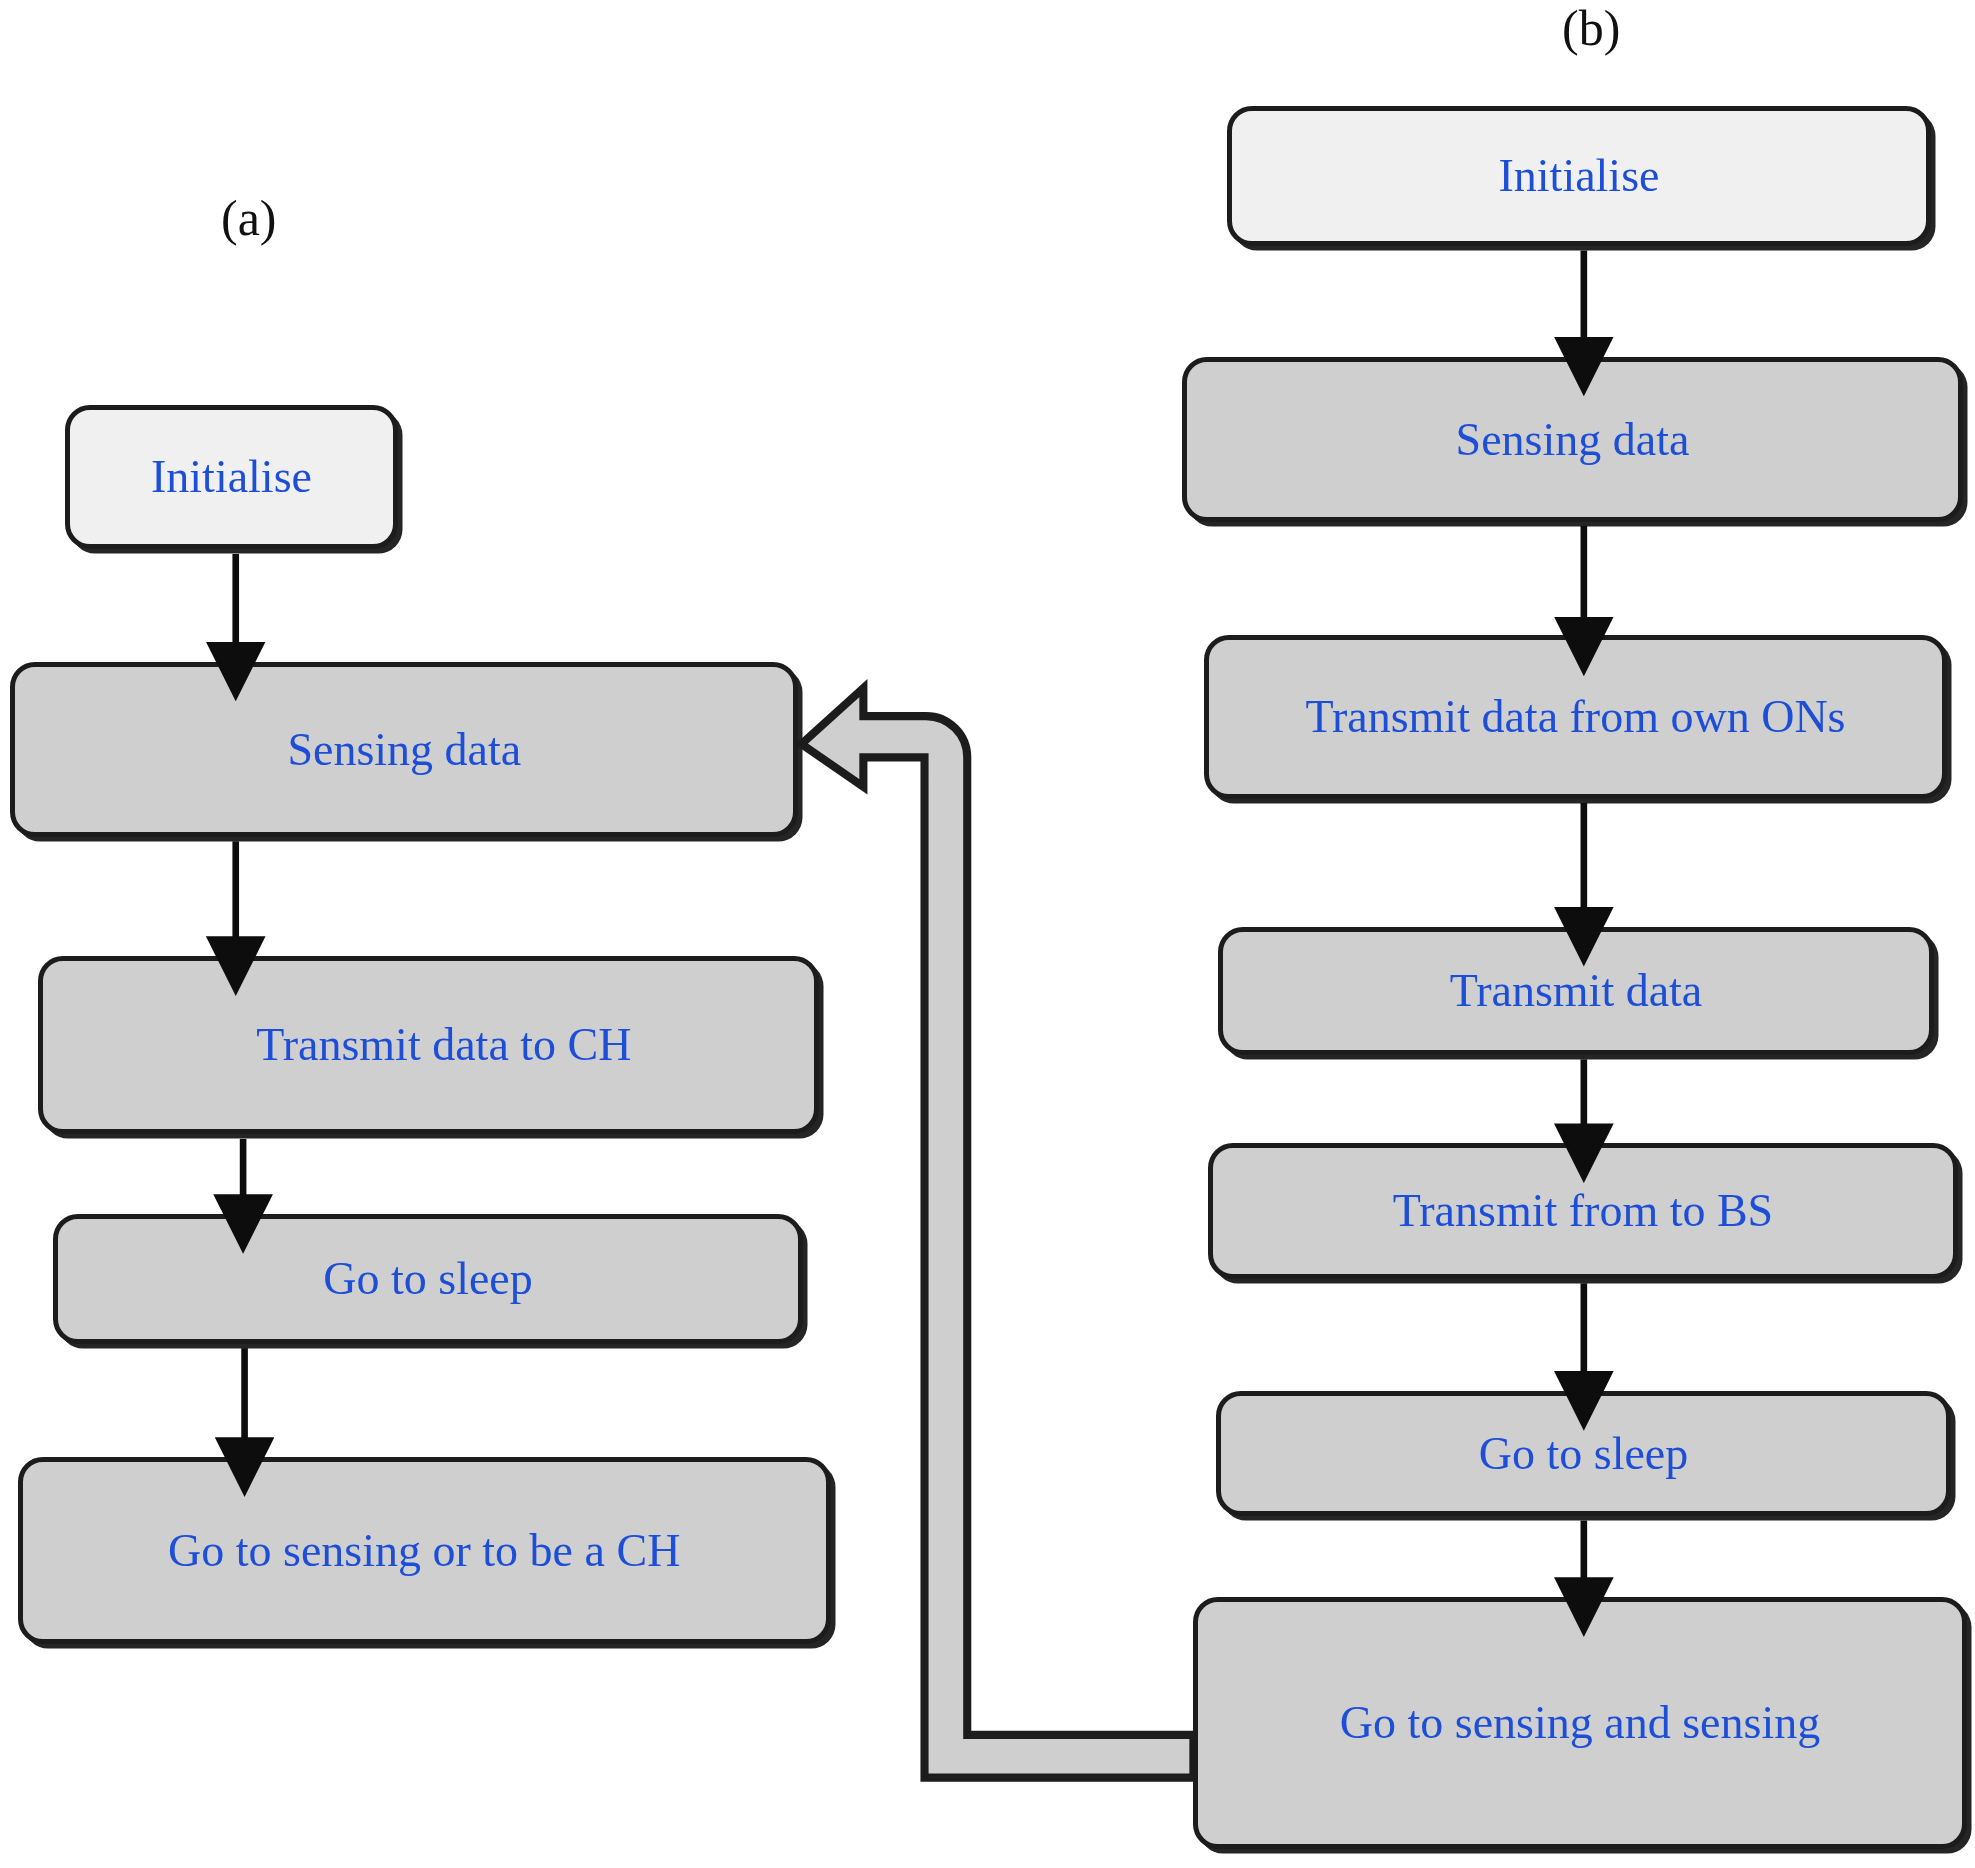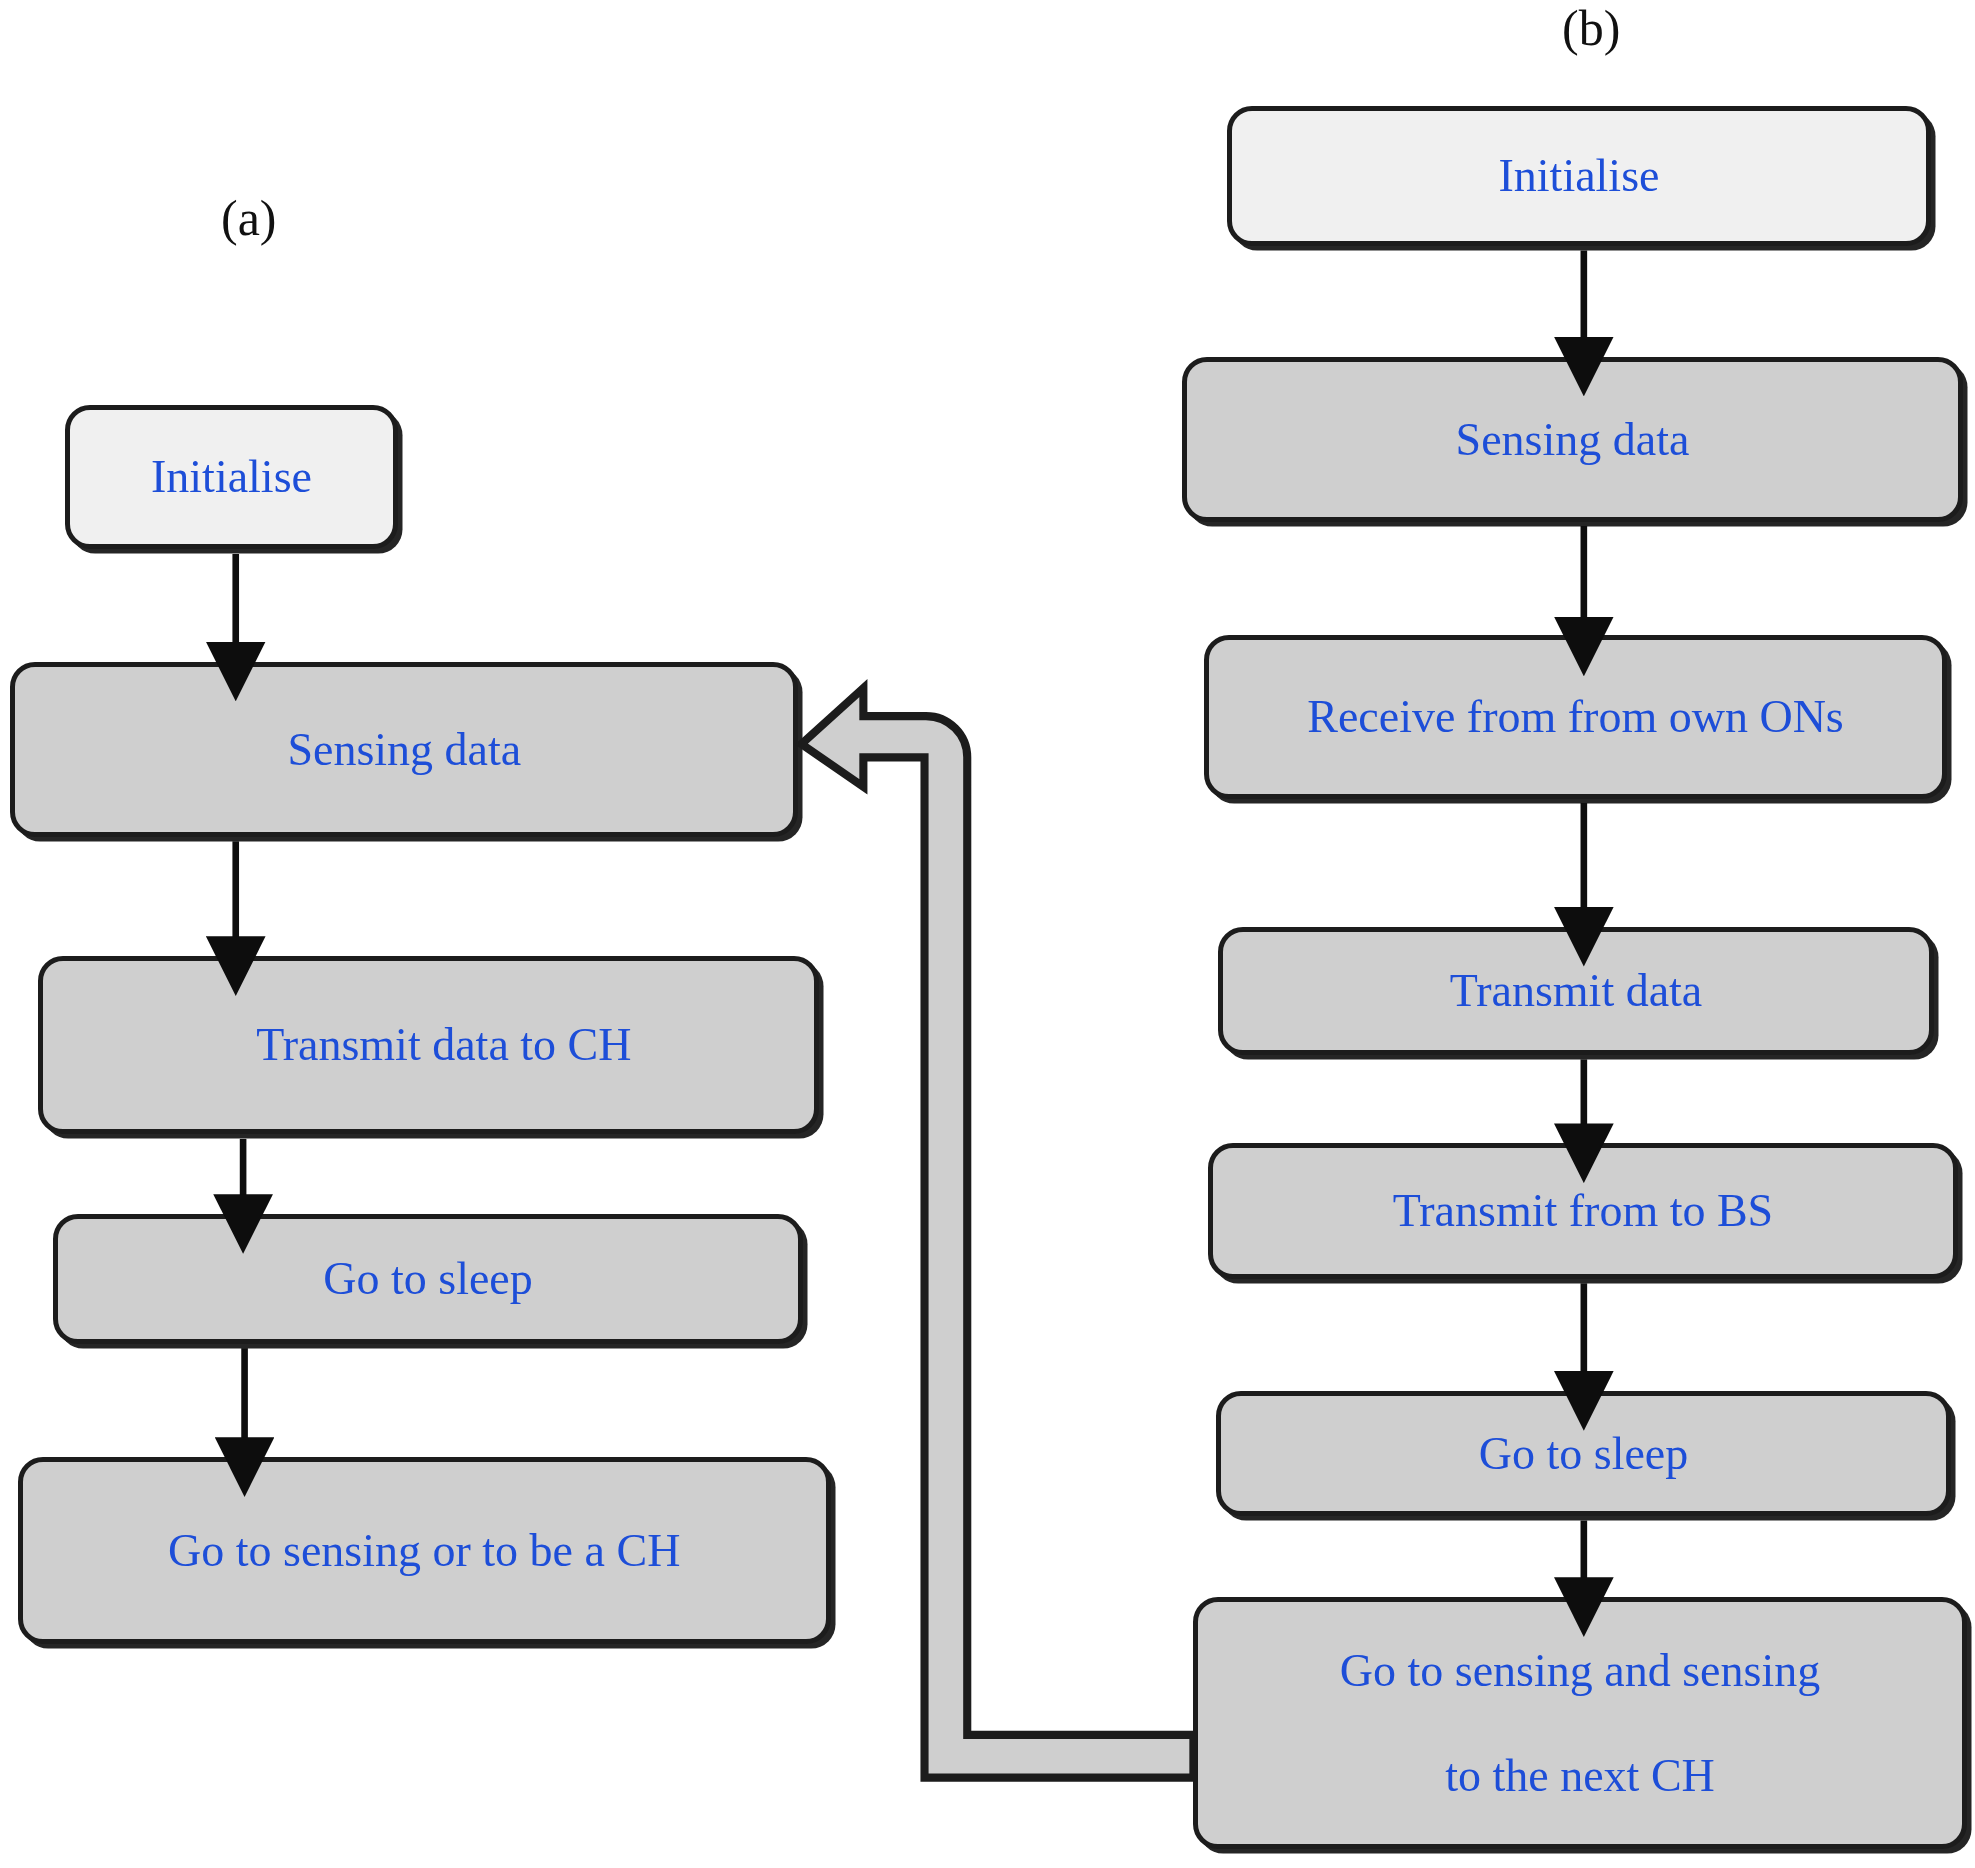--- a/index.html
+++ b/index.html
@@ -87,39 +87,38 @@
 
   <div class="node light" style="left:1227px; top:106px; width:704px; height:140px;">
     <span class="lbl">Initialise</span>
   </div>
 
   <div class="node" style="left:1182px; top:357px; width:781px; height:165px;">
     <span class="lbl">Sensing data</span>
   </div>
 
   <div class="node" style="left:1204px; top:635px; width:743px; height:164px;">
-    <span class="lbl">Receive from from own ONs</span>
+    <span class="lbl">Transmit data from own ONs</span>
   </div>
 
   <div class="node" style="left:1218px; top:927px; width:716px; height:128px;">
     <span class="lbl">Transmit data</span>
   </div>
 
   <div class="node" style="left:1208px; top:1143px; width:750px; height:136px;">
     <span class="lbl">Transmit from to BS</span>
   </div>
 
   <div class="node" style="left:1216px; top:1391px; width:735px; height:125px;">
     <span class="lbl">Go to sleep</span>
   </div>
 
   <div class="node" style="left:1193px; top:1597px; width:774px; height:252px;">
     <span class="lbl">
       <span class="l1">Go to sensing and sensing</span>
-      <span class="l2">to the next CH</span>
     </span>
   </div>
 
   <svg id="wires" viewBox="0 0 2681 2537" xmlns="http://www.w3.org/2000/svg">
     <defs>
       <marker id="ah" markerWidth="9" markerHeight="9" refX="1.0" refY="4.5" orient="auto" markerUnits="strokeWidth">
         <path d="M0,0 L9,4.5 L0,9 Z" fill="#0d0d0d"></path>
       </marker>
     </defs>
 

